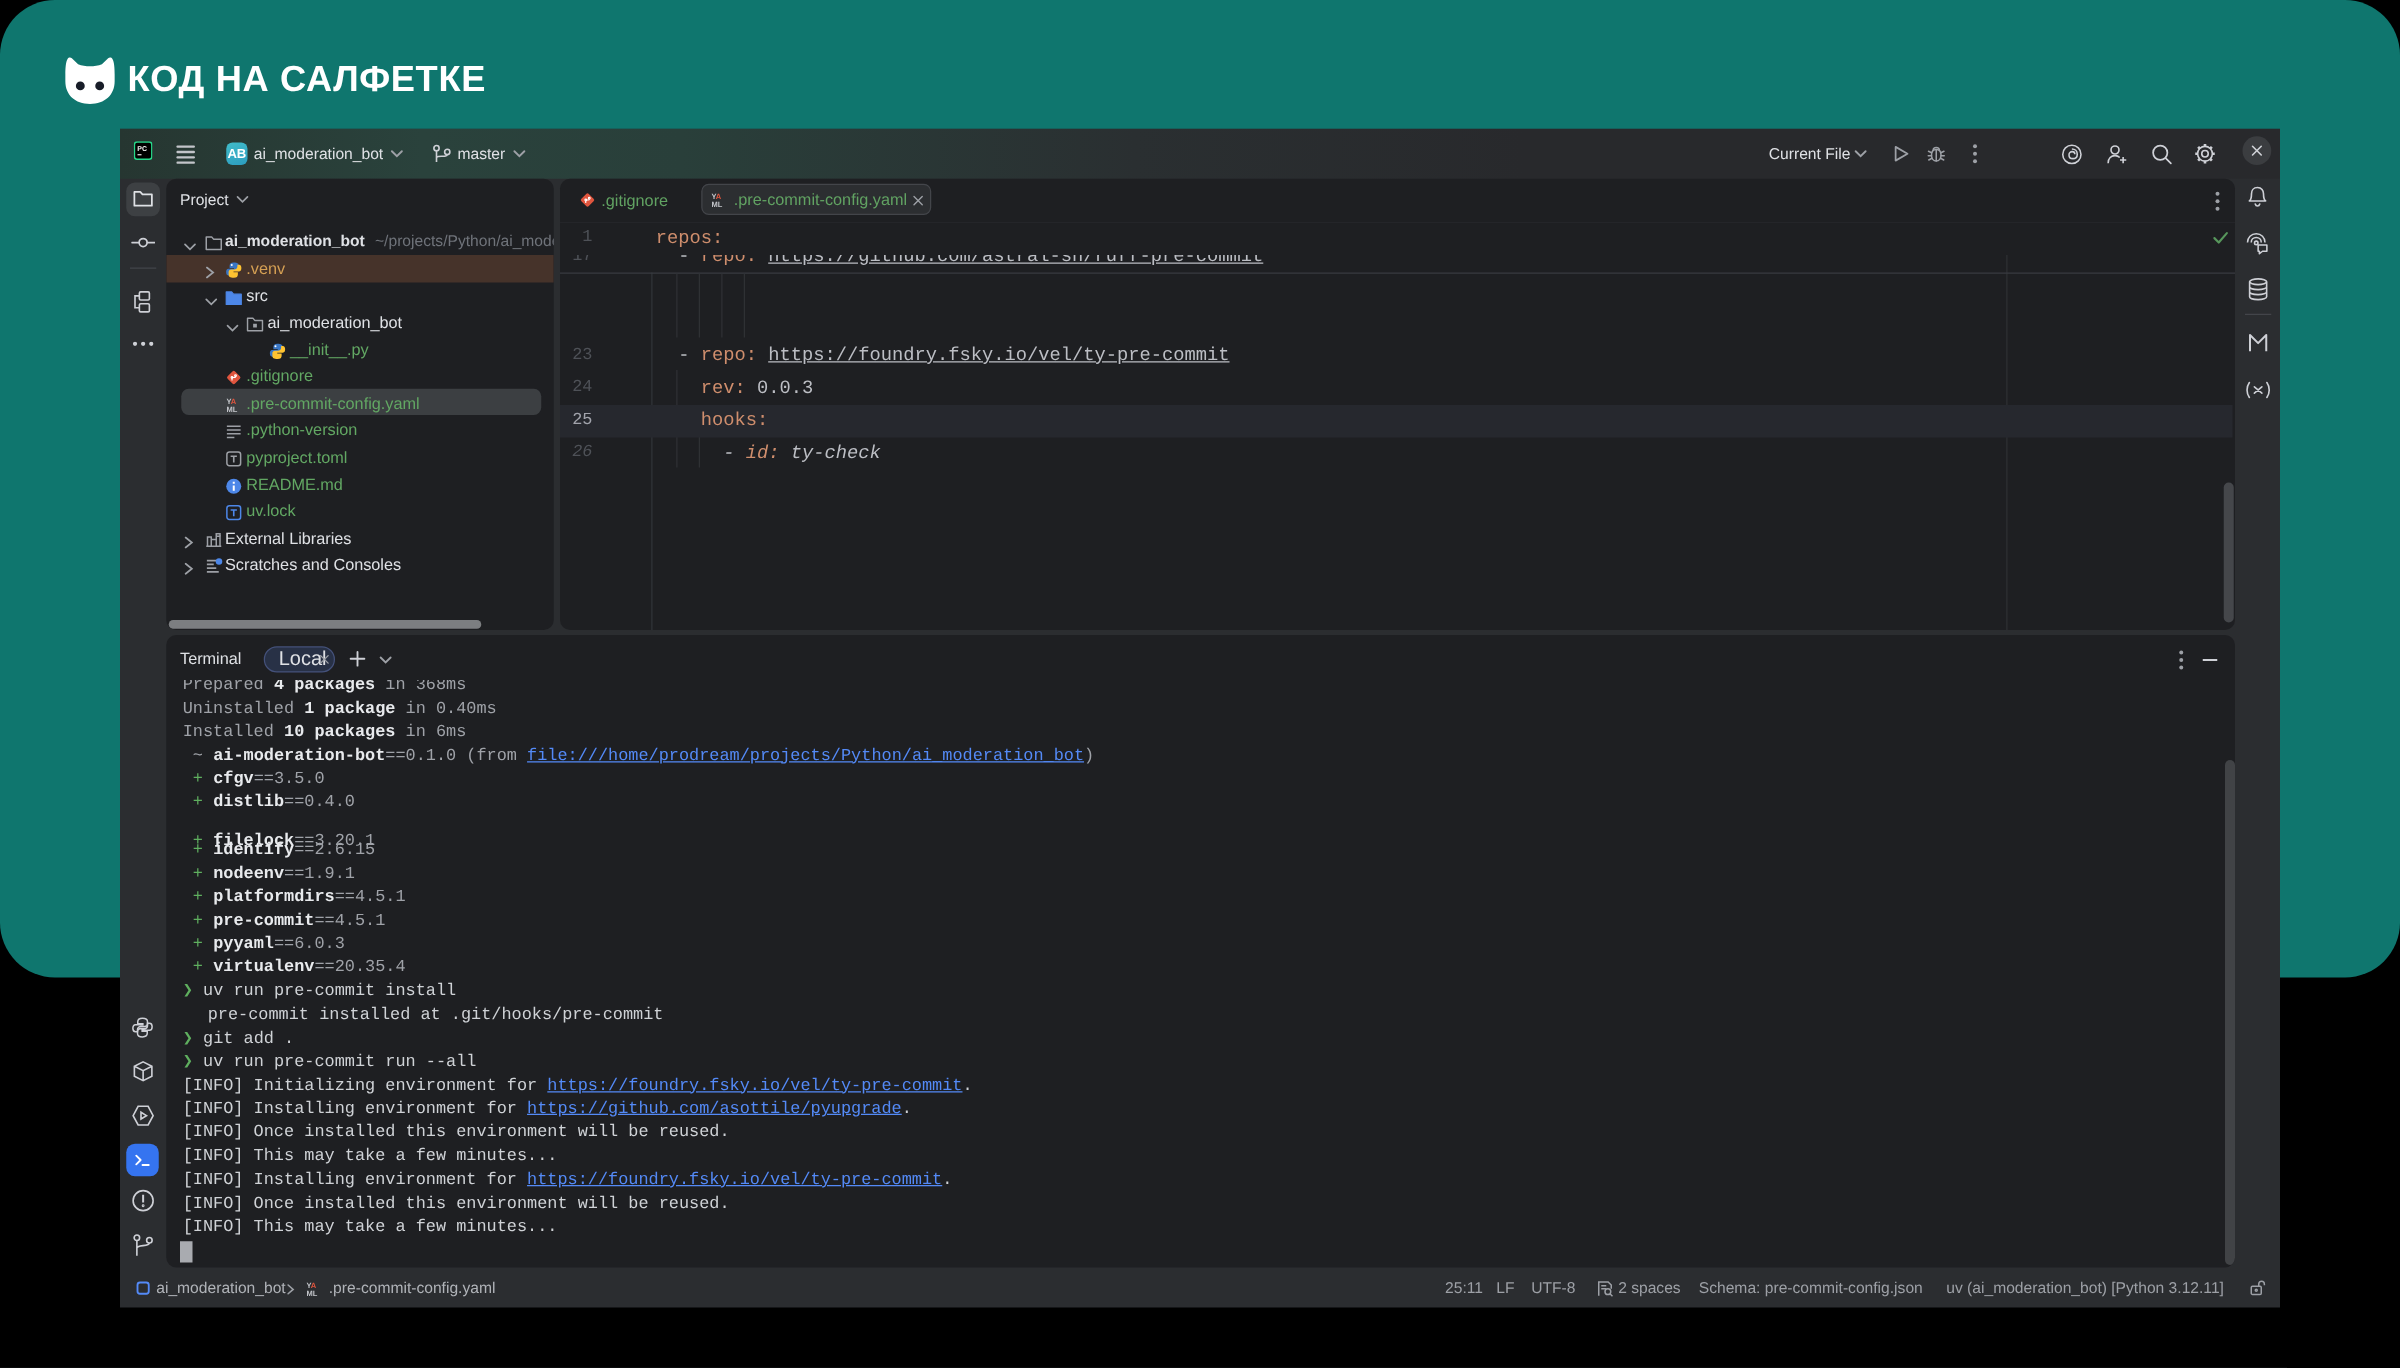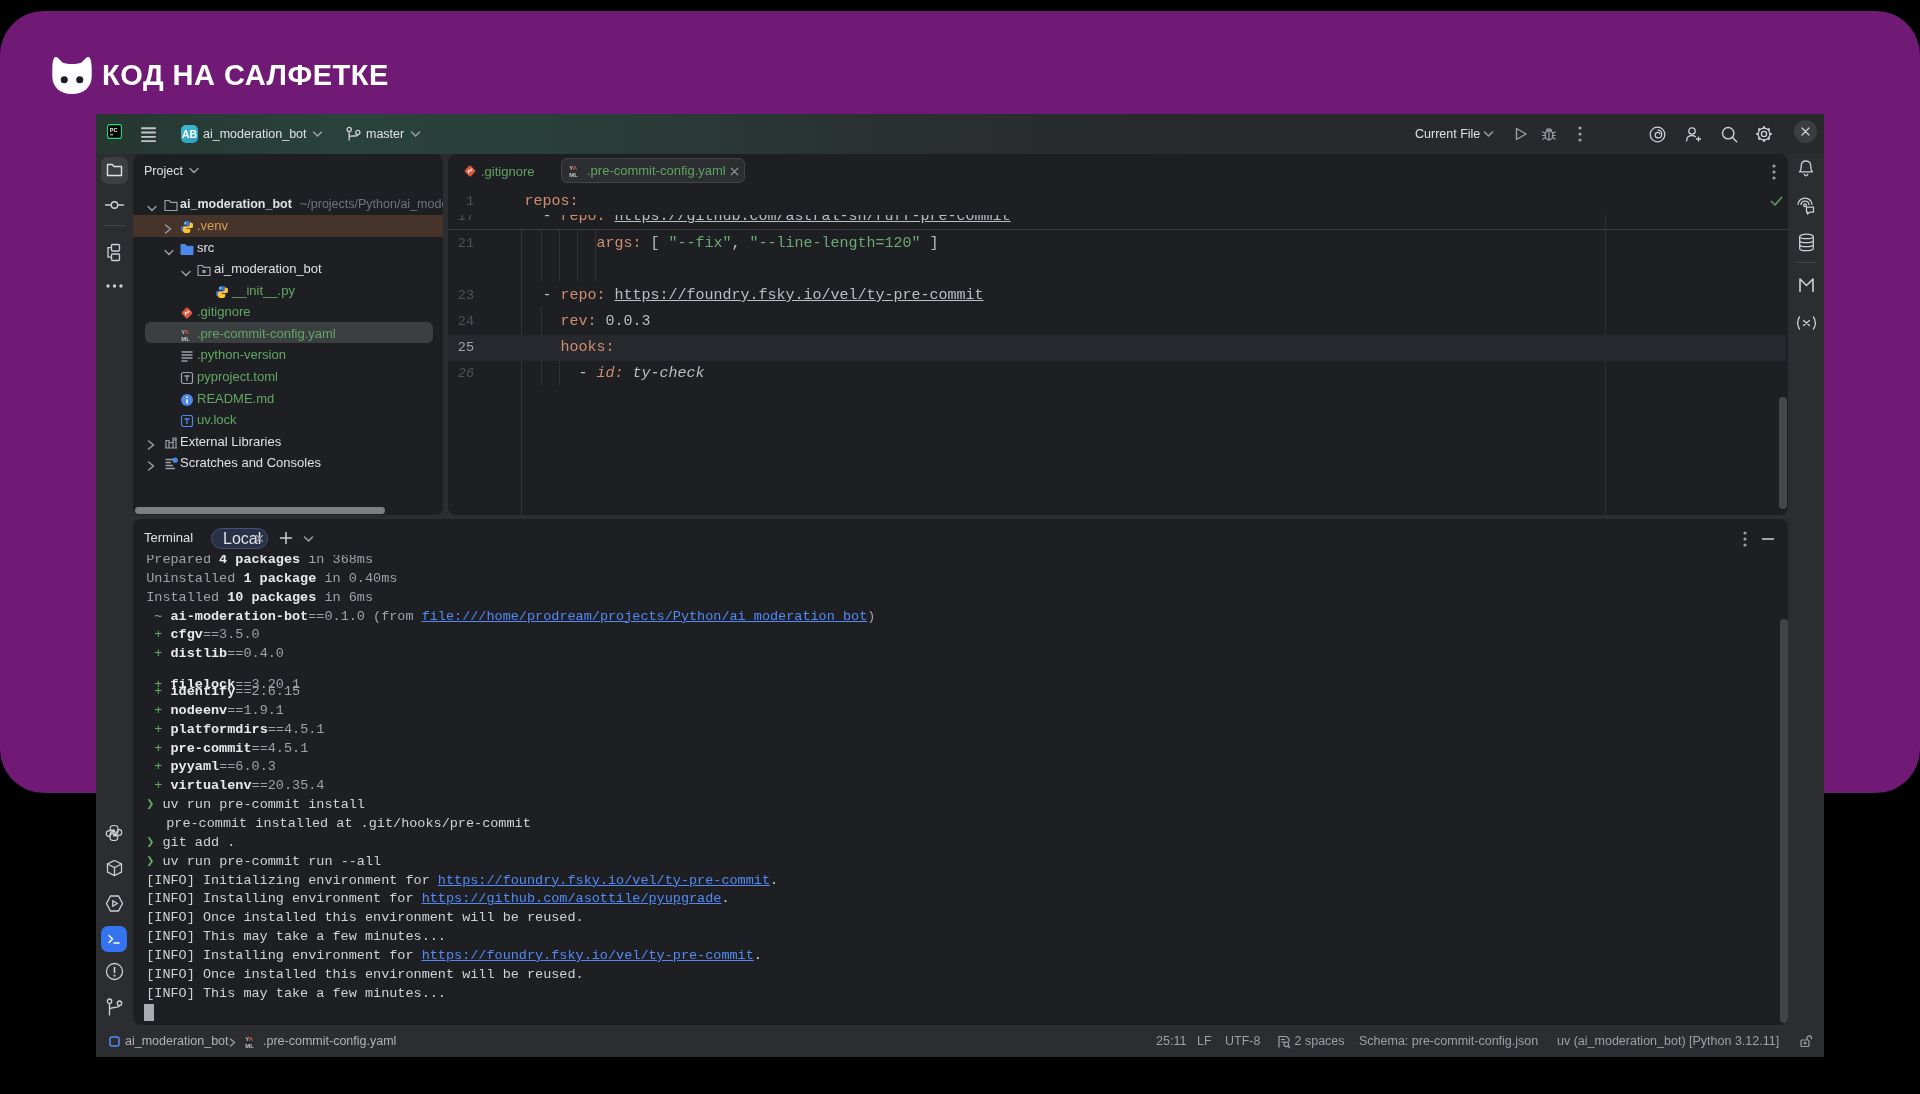--- a/index.html
+++ b/index.html
@@ -1,16 +1,16 @@
 <!DOCTYPE html>
 <html><head><meta charset="utf-8"><style>
 html,body{margin:0;padding:0;width:1920px;height:1094px;background:#000;}
 *{box-sizing:border-box;}
 body{font-family:"Liberation Sans",sans-serif;position:relative;overflow:hidden;}
-.page{position:absolute;left:0;top:11px;width:1920px;height:782px;background:#701a75;border-radius:44px;}
+.page{position:absolute;left:0;top:0;width:1920px;height:782px;background:#0f766e;border-radius:44px;}
 .logo{position:absolute;left:47.5px;top:43.5px;width:48px;height:41px;}
 .logotext{position:absolute;left:102px;top:48px;font-size:29px;font-weight:bold;color:#fff;letter-spacing:0.5px;}
 .win{position:absolute;left:96px;top:103px;width:1728px;height:943px;background:#2b2d30;overflow:hidden;font-size:13px;color:#dfe1e5;}
 .topbar{position:absolute;left:0;top:0;width:1728px;height:40px;background:linear-gradient(90deg,#263631 0%,#2a423c 14%,#293f3a 26%,#2a2f31 47%,#28292c 65%,#28292c 100%);}
 .panel{position:absolute;background:#1e1f22;border-radius:8px;}
 #proj{left:37px;top:40px;width:310px;height:361px;overflow:hidden;}
 #editor{left:352px;top:40px;width:1340px;height:361px;overflow:hidden;}
 #term{left:37px;top:405px;width:1655px;height:506px;overflow:hidden;}
 
 .tbtext{position:absolute;top:0;height:40px;line-height:40px;color:#dfe1e5;font-size:12.5px;}
@@ -298,21 +298,20 @@
 
     <div class="icon" style="left:93px;top:76px;width:1px;height:51px;background:#2f3134;"></div>
     <div class="icon" style="left:93px;top:153px;width:1px;height:78px;background:#2f3134;"></div>
     <div class="icon" style="left:111px;top:76px;width:1px;height:51px;background:#2f3134;"></div>
     <div class="icon" style="left:111px;top:205px;width:1px;height:26px;background:#2f3134;"></div>
     <div class="icon" style="left:129px;top:76px;width:1px;height:51px;background:#2f3134;"></div>
     <div class="icon" style="left:147px;top:76px;width:1px;height:51px;background:#2f3134;"></div>
 
     <div class="icon" style="left:0;top:181px;width:1338px;height:26px;background:#26282e;"></div>
 
-    <div class="eline" style="top:77px;width:1340px;"><span class="lnum">21</span><span style="position:absolute;left:76.5px;">        <span class="key">args:</span> [ <span class="str">"--fix"</span>, <span class="str">"--line-length=120"</span> ]</span></div>
     <div class="eline" style="top:129px;width:1340px;"><span class="lnum">23</span><span style="position:absolute;left:76.5px;">  - <span class="key">repo:</span> <span class="lnk">https://foundry.fsky.io/vel/ty-pre-commit</span></span></div>
     <div class="eline" style="top:155px;width:1340px;"><span class="lnum">24</span><span style="position:absolute;left:76.5px;">    <span class="key">rev:</span> 0.0.3</span></div>
     <div class="eline" style="top:181px;width:1340px;"><span class="lnum" style="color:#a1a3ab;">25</span><span style="position:absolute;left:76.5px;">    <span class="key">hooks:</span></span></div>
     <div class="eline" style="top:207px;width:1340px;font-style:italic;"><span class="lnum">26</span><span style="position:absolute;left:76.5px;">      - <span class="key">id:</span> ty-check</span></div>
     <svg class="icon" style="left:1322px;top:42px" width="13" height="11" viewBox="0 0 13 11">
           <path d="M1.5 5.5 L5 9 L11.5 1.5" stroke="#57965c" stroke-width="1.7" fill="none" stroke-linecap="round" stroke-linejoin="round"></path>
         </svg>
     <div class="icon" style="left:1331px;top:243px;width:8px;height:112px;border-radius:4px;background:#45474b;"></div>
   </div>
   <div class="panel" id="term">

